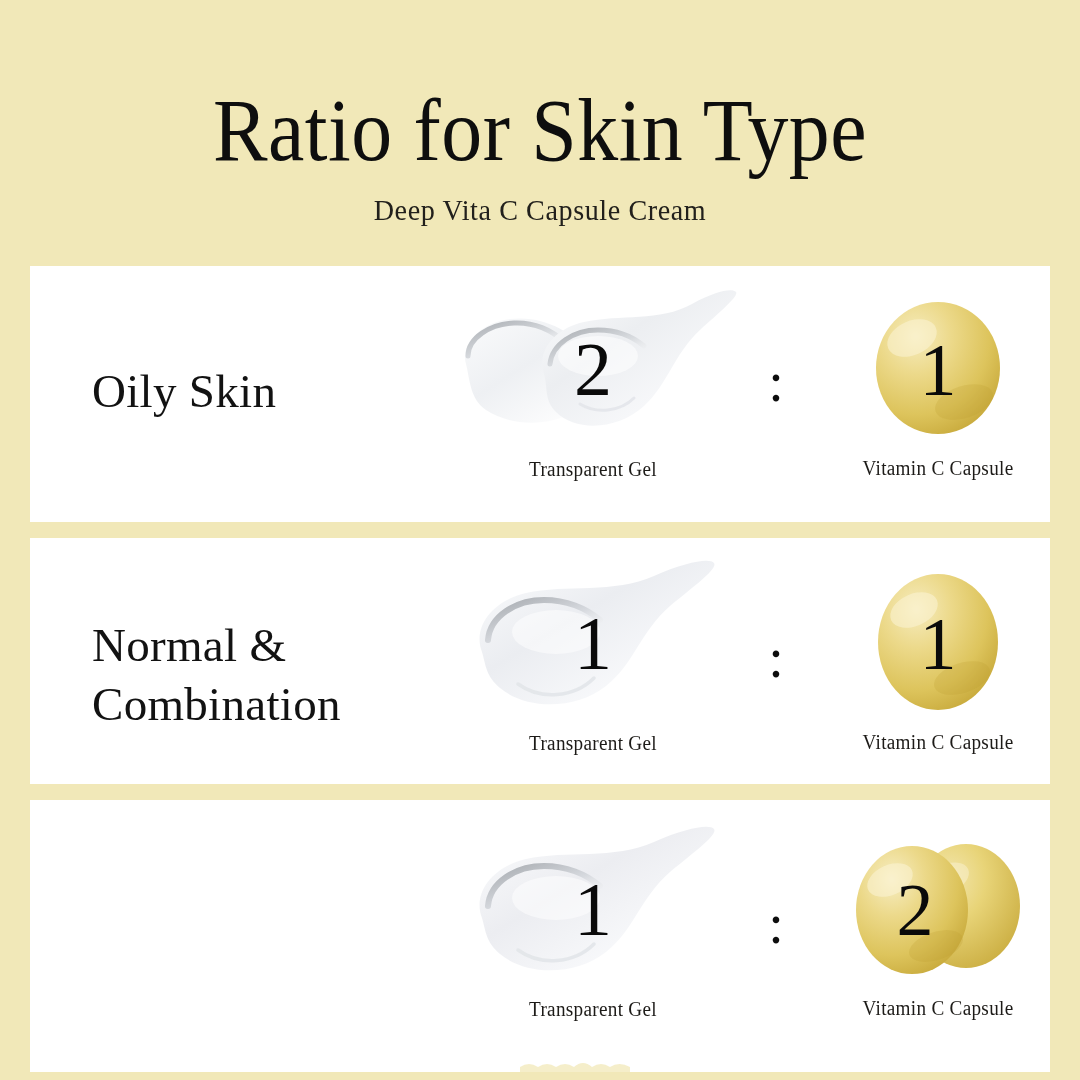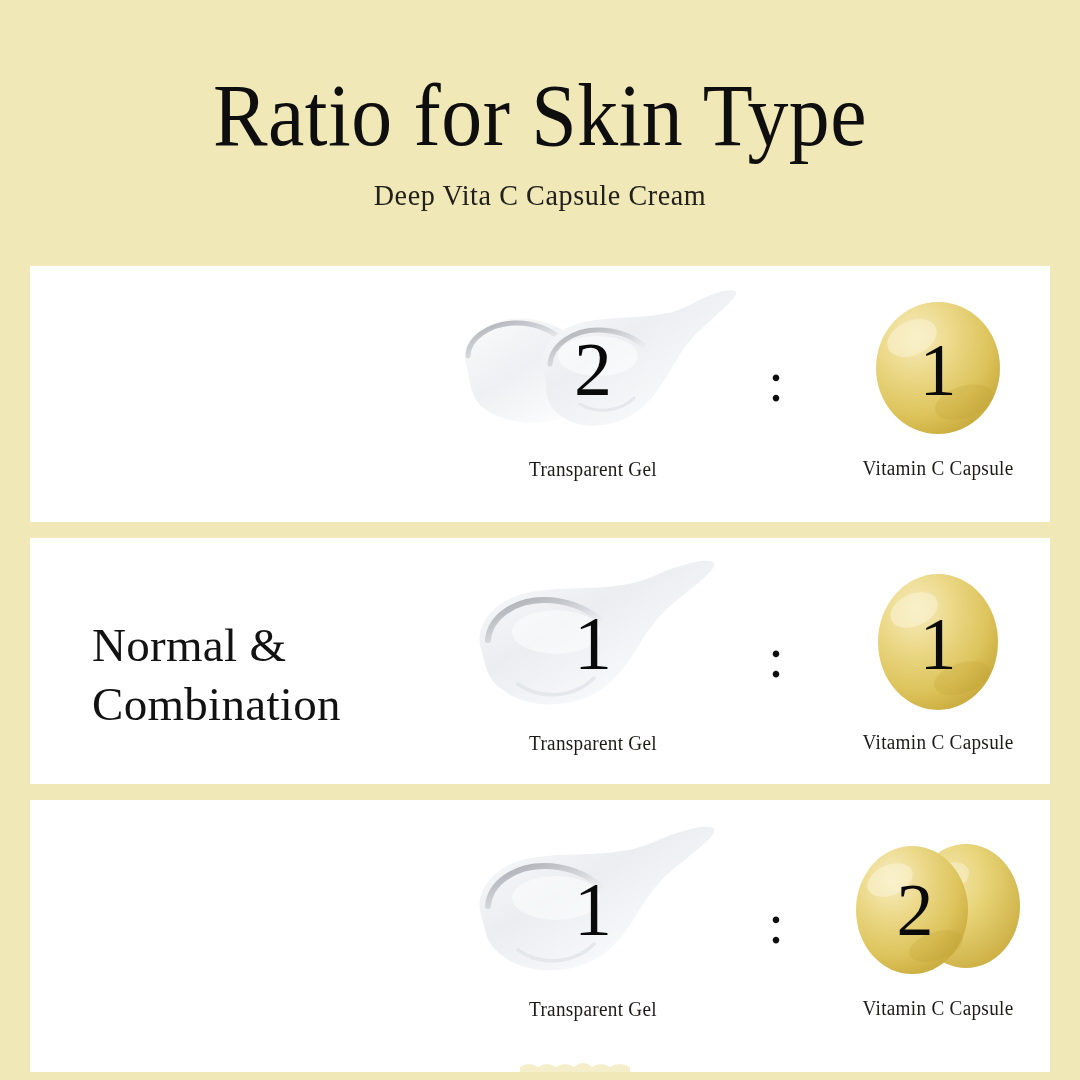--- a/index.html
+++ b/index.html
@@ -7,21 +7,21 @@
   html, body { width:1080px; height:1080px; }
   body {
     background:#f1e8b8;
     font-family:"Liberation Serif", "DejaVu Serif", serif;
     color:#141414;
     overflow:hidden;
     position:relative;
   }
 
   
-  .header { width:1080px; padding-top:76px; text-align:center; }
+  .header { width:1080px; padding-top:76px; text-align:center;margin-top:15px; }
   .page-title {
     font-size:88px;
     line-height:0.92;
     letter-spacing:0.5px;
     color:#0e0e0e;
     font-weight:400;
     transform:scaleX(0.93);
     transform-origin:center;
   }
   .page-subtitle {
@@ -164,20 +164,21 @@
 <div class="header">
   <div class="page-title">Ratio for Skin Type</div>
   <div class="page-subtitle">Deep Vita C Capsule Cream</div>
 </div>
 
 <div class="cards">
 
   <div class="ratio-card r1">
     <div class="card-inner">
 
+      <div class="skin-label">Oily Skin</div>
 
       <div class="gel-col">
         <div class="gel-art">
           <svg width="290" height="170" viewBox="0 0 290 170" aria-hidden="true">
             <defs>
               <linearGradient id="g1a" x1="0" y1="0" x2="1" y2="1">
                 <stop offset="0%" stop-color="#fbfcfd"></stop>
                 <stop offset="38%" stop-color="#eceef1"></stop>
                 <stop offset="72%" stop-color="#f7f8fa"></stop>
                 <stop offset="100%" stop-color="#ffffff"></stop>

